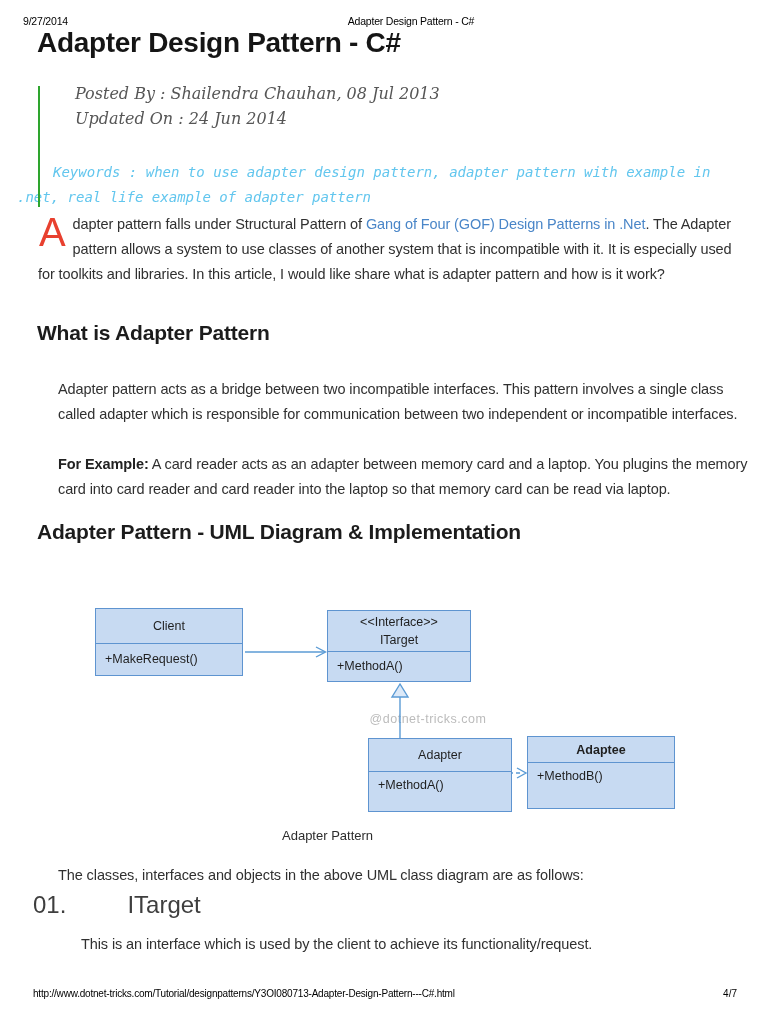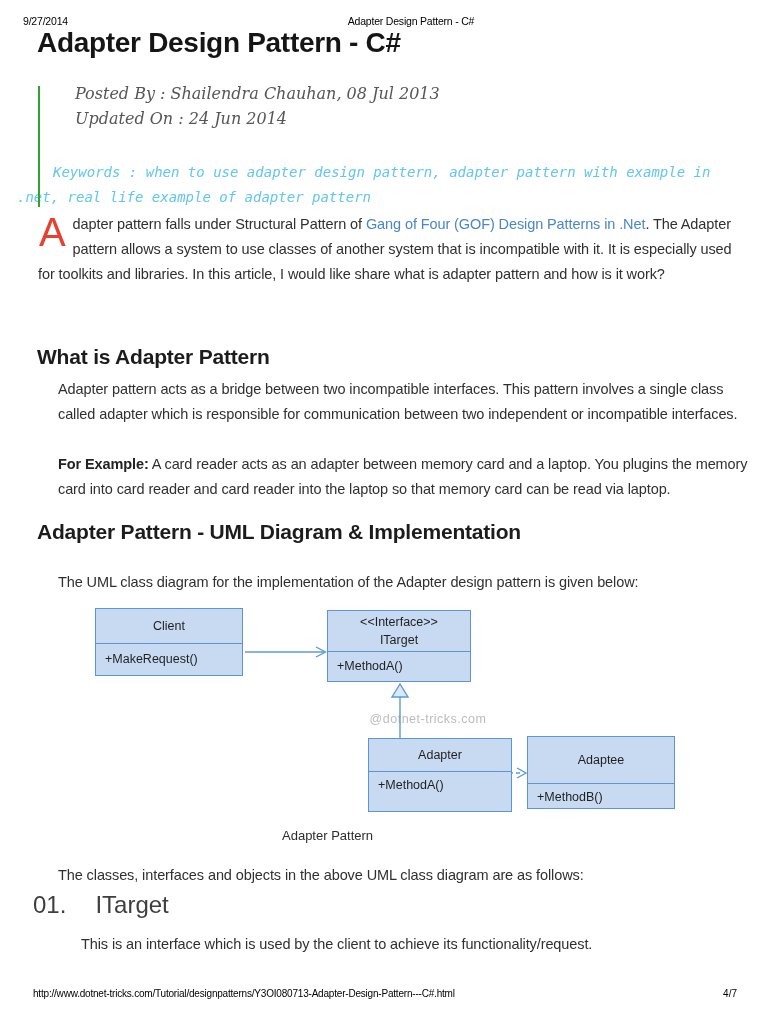--- a/index.html
+++ b/index.html
@@ -38,21 +38,21 @@
   .version{position:absolute;left:75px;top:134px;font-family:"DejaVu Sans Mono","Liberation Mono",monospace;font-style:italic;font-size:14px;color:var(--version-support-green);}
   .keywords{position:absolute;left:17px;top:160px;width:715px;text-indent:36px;line-height:25px;
     font-family:"DejaVu Sans Mono","Liberation Mono",monospace;font-style:italic;font-size:14px;color:var(--keywords-blue);z-index:1;}
 
   .body-text{font-size:14.5px;line-height:25px;letter-spacing:-0.1px;color:#303030;}
   .intro{position:absolute;left:38px;top:212px;width:700px;}
   .drop-cap{float:left;font-size:40px;line-height:34px;padding:3px 7px 0 1px;color:var(--drop-cap-red);font-family:"Liberation Sans",sans-serif;}
   a.gof-link{color:var(--link-blue);text-decoration:none;cursor:pointer;}
 
   .h2{position:absolute;left:37px;font-size:21px;font-weight:bold;color:#1c1c1c;letter-spacing:-0.2px;}
-  .h2-what{top:345px;}
+  .h2-what{top:321px;}
   .h2-uml{top:520px;}
   .p-what{position:absolute;left:58px;top:377px;width:692px;}
   .p-example{position:absolute;left:58px;top:452px;width:692px;}
   .p-example b{color:#222;}
   .uml-lead{position:absolute;left:58px;top:570px;width:692px;}
   .followup{position:absolute;left:58px;top:863px;width:692px;}
 
   
   .diagram{position:absolute;left:0;top:600px;width:768px;height:252px;}
   .uml-box{position:absolute;background:var(--uml-box-fill);border:1.5px solid var(--uml-box-border);z-index:2;
@@ -62,28 +62,28 @@
   .box-client{left:95px;top:8px;width:148px;height:68px;}
   .box-client .uml-head{height:35px;}
   .box-client .uml-method{display:flex;align-items:center;height:29px;}
   .box-itarget{left:327px;top:10px;width:144px;height:72px;}
   .box-itarget .uml-head{height:41px;line-height:18px;}
   .box-itarget .uml-method{display:flex;align-items:center;height:27px;}
   .box-adapter{left:327px;top:138px;width:144px;height:74px;margin-left:41px;}
   .box-adapter .uml-head{height:33px;}
   .box-adapter .uml-method{padding-top:6px;}
   .box-adaptee{left:527px;top:136px;width:148px;height:73px;}
-  .box-adaptee .uml-head{height:47px;}
+  .box-adaptee .uml-head{height:26px;font-weight:bold;}
   .box-adaptee .uml-method{padding-top:6px;}
   .connectors{position:absolute;left:0;top:0;width:768px;height:252px;z-index:1;pointer-events:none;}
   .watermark{position:absolute;left:348px;top:112px;width:160px;text-align:center;font-size:12.5px;color:var(--watermark-gray);letter-spacing:0.5px;}
   .diagram-caption{position:absolute;left:282px;top:228px;font-size:13px;color:#2d2d2d;}
 
   
-  .sec-head{position:absolute;left:33px;top:891px;font-size:24px;color:#3e3e3e;display:flex;align-items:baseline;}
+  .sec-head{position:absolute;left:33px;top:891px;font-size:24px;color:#3e3e3e;display:flex;align-items:baseline;gap:32px;}
   .sec-head .sec-title{margin-left:29px;}
   .p-itarget{position:absolute;left:81px;top:932px;width:650px;}
 </style>
 </head>
 <body>
 
 <div class="page">
 
   <div class="print-date">9/27/2014</div>
   <div class="print-title">Adapter Design Pattern - C#</div>
@@ -97,21 +97,20 @@
 
   <p class="intro body-text">
     <span class="drop-cap">A</span><span>dapter pattern falls under Structural Pattern of </span><a class="gof-link">Gang of Four (GOF) Design Patterns in .Net</a><span>. The Adapter pattern allows a system to use classes of another system that is incompatible with it. It is especially used for toolkits and libraries. In this article, I would like share what is adapter pattern and how is it work?</span>
   </p>
 
   <h2 class="h2 h2-what">What is Adapter Pattern</h2>
   <p class="p-what body-text">Adapter pattern acts as a bridge between two incompatible interfaces. This pattern involves a single class called adapter which is responsible for communication between two independent or incompatible interfaces.</p>
   <p class="p-example body-text"><b>For Example:</b><span> A card reader acts as an adapter between memory card and a laptop. You plugins the memory card into card reader and card reader into the laptop so that memory card can be read via laptop.</span></p>
 
   <h2 class="h2 h2-uml">Adapter Pattern - UML Diagram &amp; Implementation</h2>
-  <p class="uml-lead body-text">The UML class diagram for the implementation of the Adapter design pattern is given below:</p>
 
   <div class="diagram">
     <svg class="connectors" viewBox="0 0 768 252" xmlns="http://www.w3.org/2000/svg">
       
       <g stroke="#5b9bd5" stroke-width="1.4" fill="none">
         <line x1="245" y1="52" x2="325" y2="52"></line>
         <polyline points="316,47 325.5,52 316,57"></polyline>
       </g>
       
       <g stroke="#5b9bd5" stroke-width="1.4">

